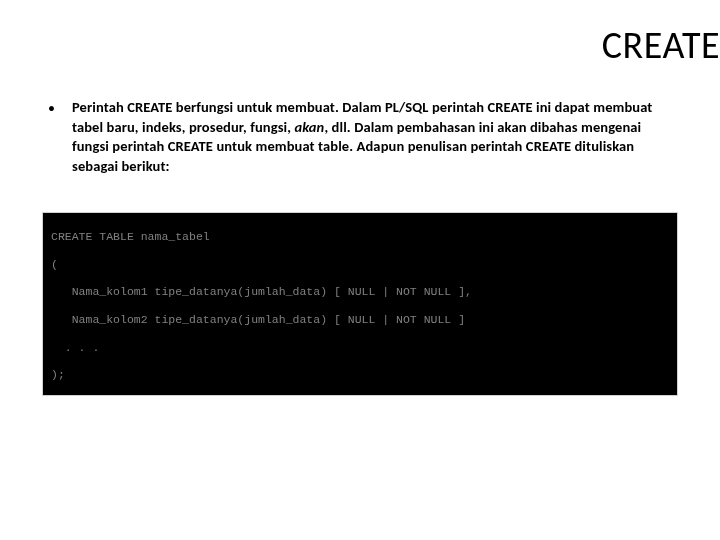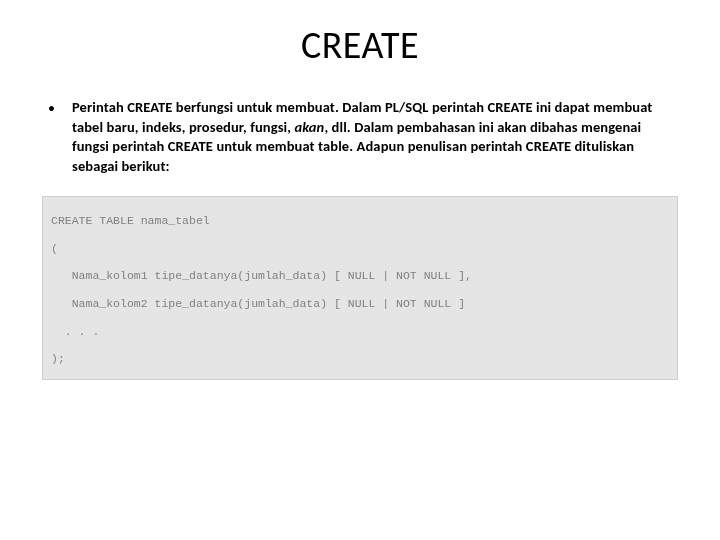--- a/index.html
+++ b/index.html
@@ -5,21 +5,21 @@
   * { margin: 0; padding: 0; box-sizing: border-box; }
   body {
     width: 720px;
     height: 540px;
     background: #ffffff;
     font-family: Calibri, Arial, sans-serif;
     overflow: hidden;
     position: relative;
   }
   .title {
-    text-align: center;
+    text-align: right;
     font-size: 38px;
     font-weight: 400;
     color: #000;
     padding-top: 22px;
     letter-spacing: 0.5px;
   }
   .content {
     display: flex;
     align-items: flex-start;
     padding: 30px 48px 0 48px;
@@ -35,23 +35,23 @@
     font-size: 14.5px;
     color: #000;
     line-height: 1.35;
     font-weight: 600;
     letter-spacing: 0.1px;
   }
   .paragraph .italic {
     font-style: italic;
   }
   .code-box {
-    margin: 20px 42px 0 42px;
+    margin: 36px 42px 0 42px;
     border: 1px solid #d0d0d0;
-    background: #e5e5e5;
+    background: #000000;
     padding: 10px 8px 6px 8px;
     font-family: "Courier New", Courier, monospace;
     font-size: 11.5px;
     color: #808080;
     line-height: 2.4;
     white-space: pre;
     overflow: hidden;
   }
 </style>
 </head>

